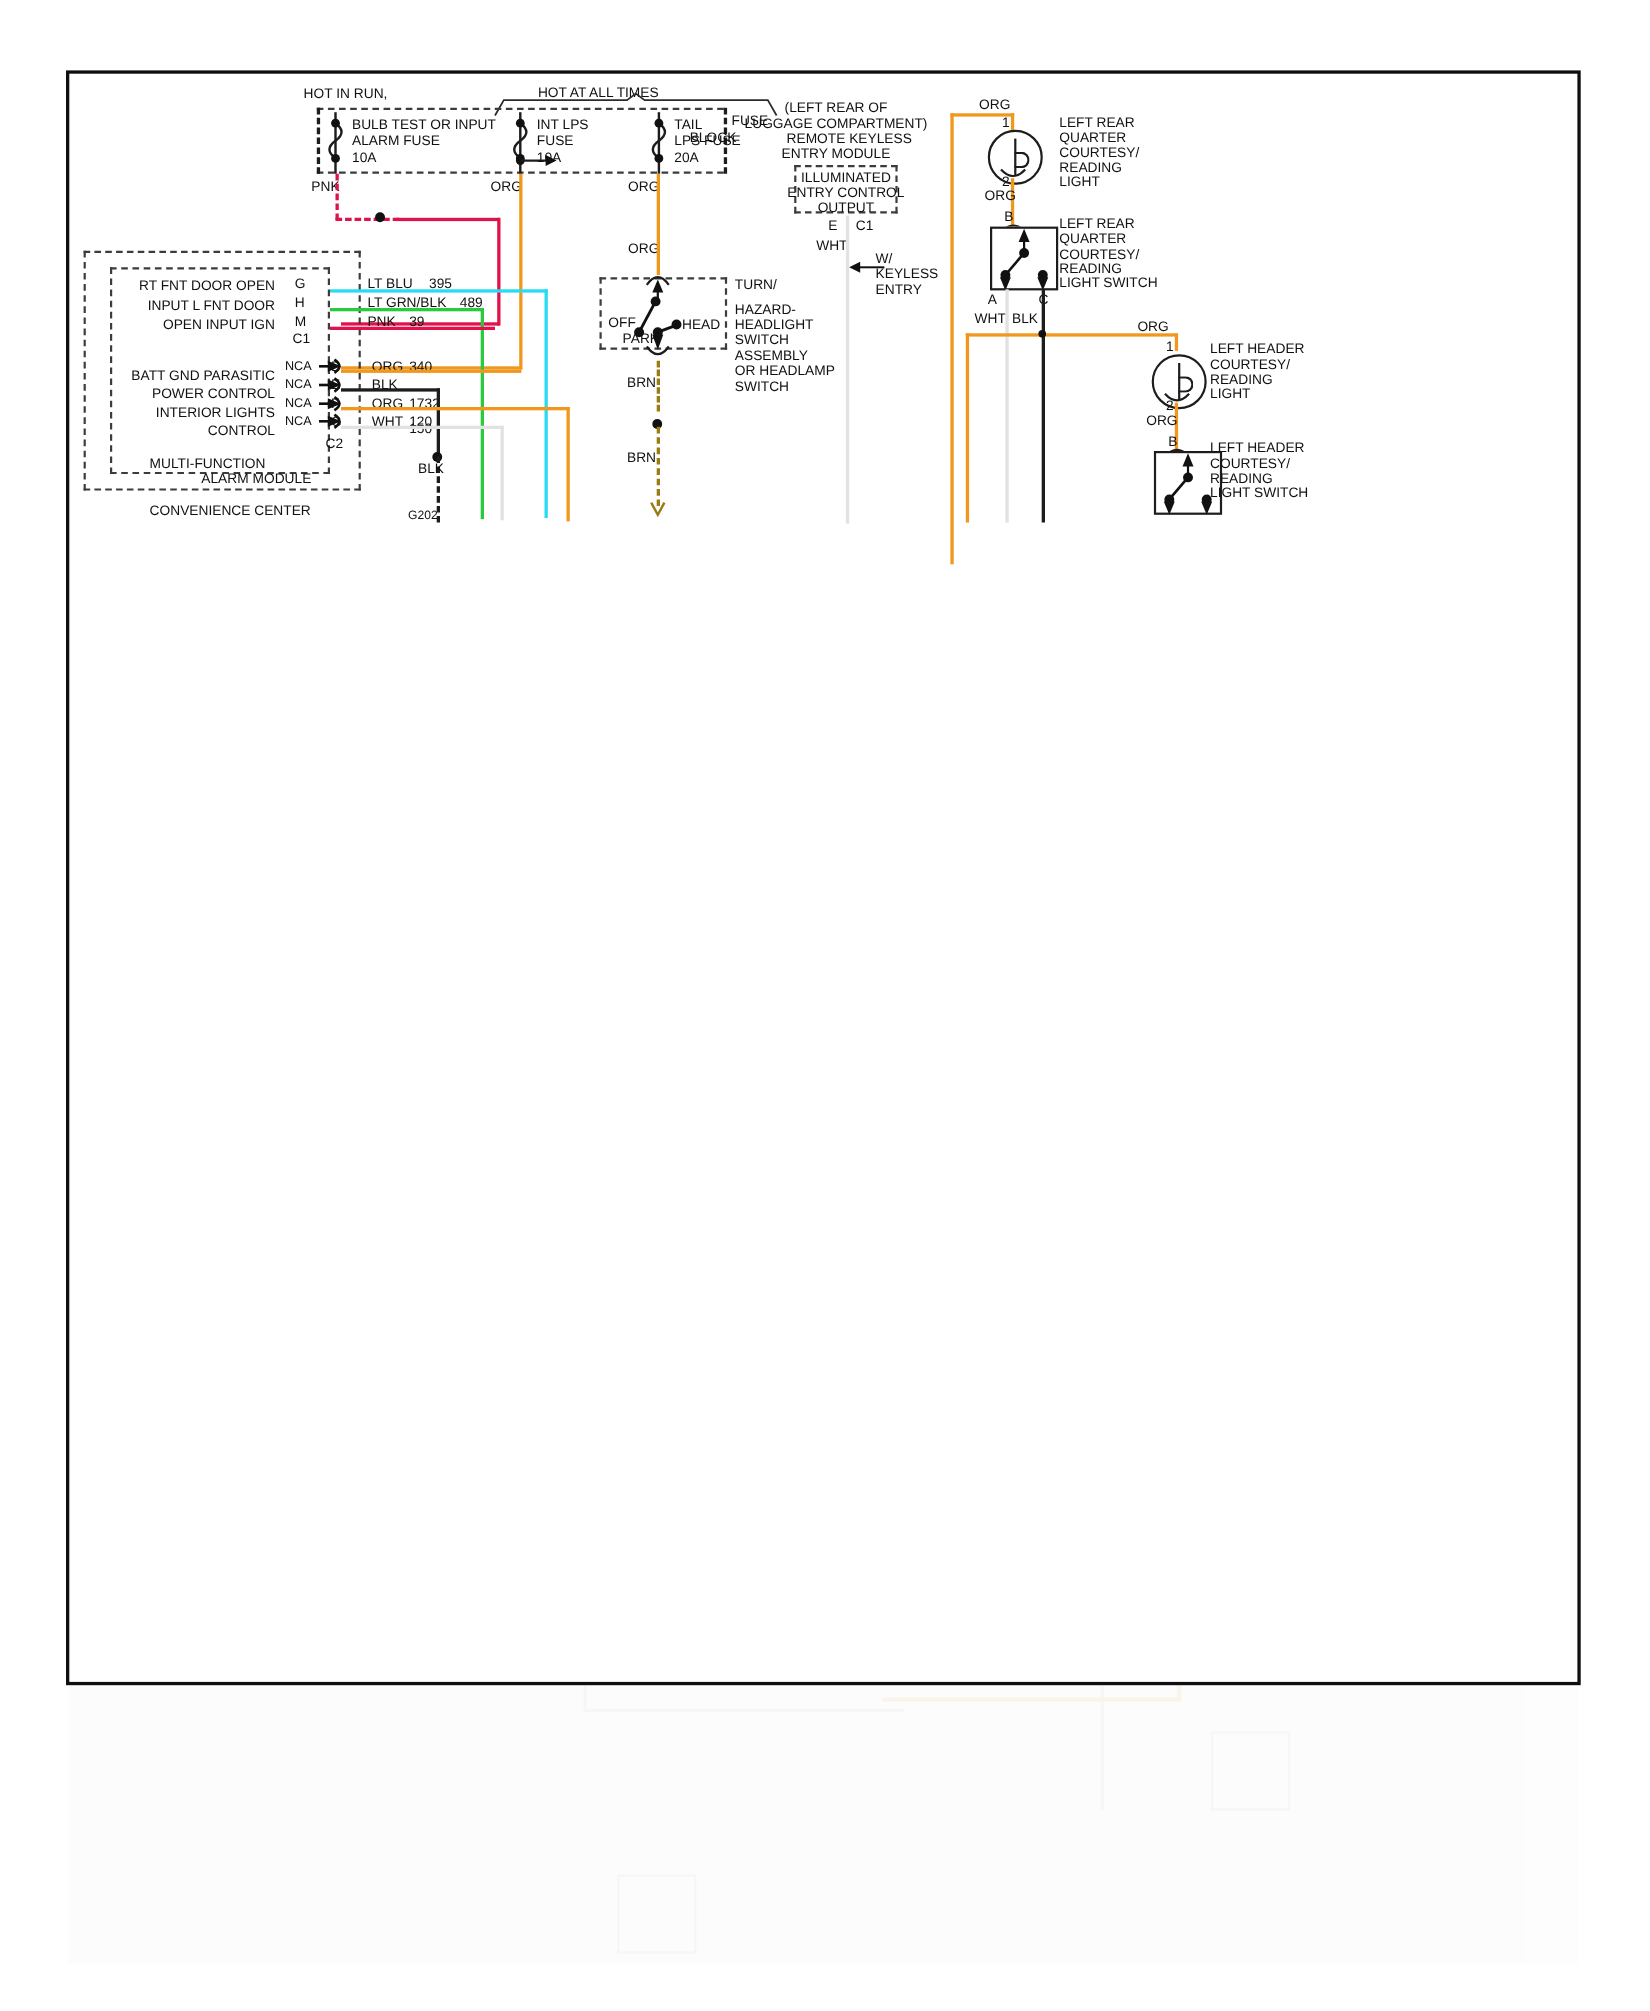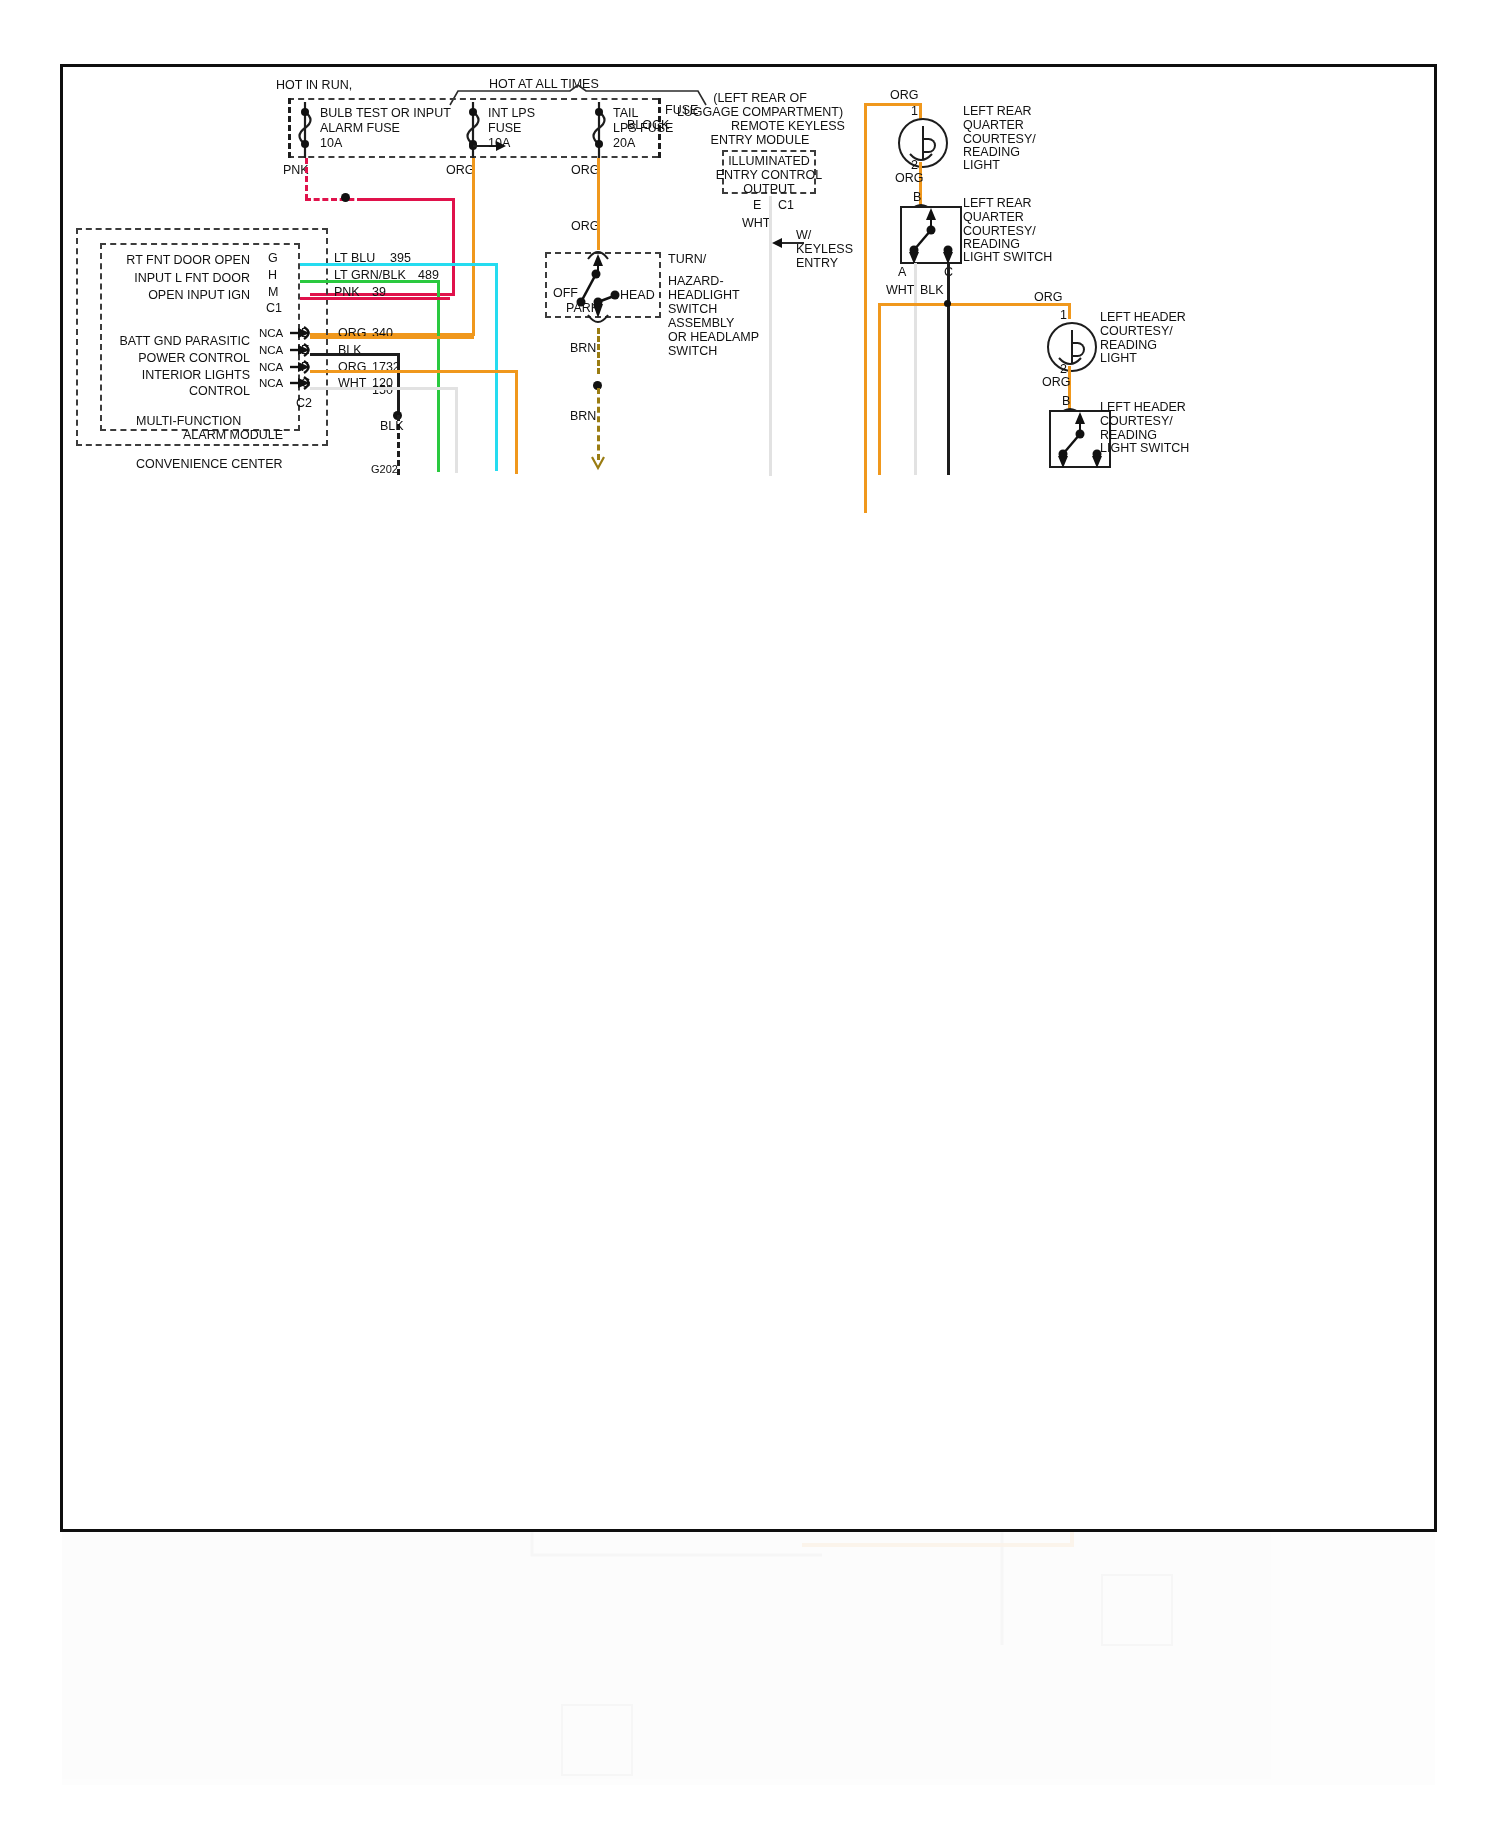--- a/index.html
+++ b/index.html
@@ -290,21 +290,21 @@
   <div class="lbl" style="left:570px;top:341px;">BRN</div>
   <div class="dot" style="left:593px;top:381px;"></div>
   <div class="dash-v brnd" style="left:597px;top:388px;height:72px;"></div>
   <div class="lbl" style="left:570px;top:409px;">BRN</div>
   <svg width="16" height="14" style="left:590px;top:456px;">
     <path d="M2 1 L8 12 L14 1" stroke="#9a7c12" stroke-width="2.2" fill="none"></path>
   </svg>
 
   <div class="lbl c" style="left:672px;top:91px;width:176px;">(LEFT REAR OF</div>
   <div class="lbl c" style="left:672px;top:105px;width:176px;">LUGGAGE COMPARTMENT)</div>
-  <div class="lbl c" style="left:688px;top:119px;width:176px;padding-left:12px;">REMOTE KEYLESS</div>
+  <div class="lbl c" style="left:672px;top:119px;width:176px;padding-left:12px;">REMOTE KEYLESS</div>
   <div class="lbl c" style="left:672px;top:133px;width:176px;">ENTRY MODULE</div>
 
   <div class="box-d" style="left:722px;top:150px;width:94px;height:44px;"></div>
   <div class="lbl c" style="left:706px;top:154px;width:126px;">ILLUMINATED</div>
   <div class="lbl c" style="left:706px;top:168px;width:126px;">ENTRY CONTROL</div>
   <div class="lbl c" style="left:706px;top:182px;width:126px;">OUTPUT</div>
 
   <div class="lbl" style="left:753px;top:198px;">E</div>
   <div class="lbl" style="left:778px;top:198px;">C1</div>
   <div class="lbl" style="left:742px;top:216px;">WHT</div>

